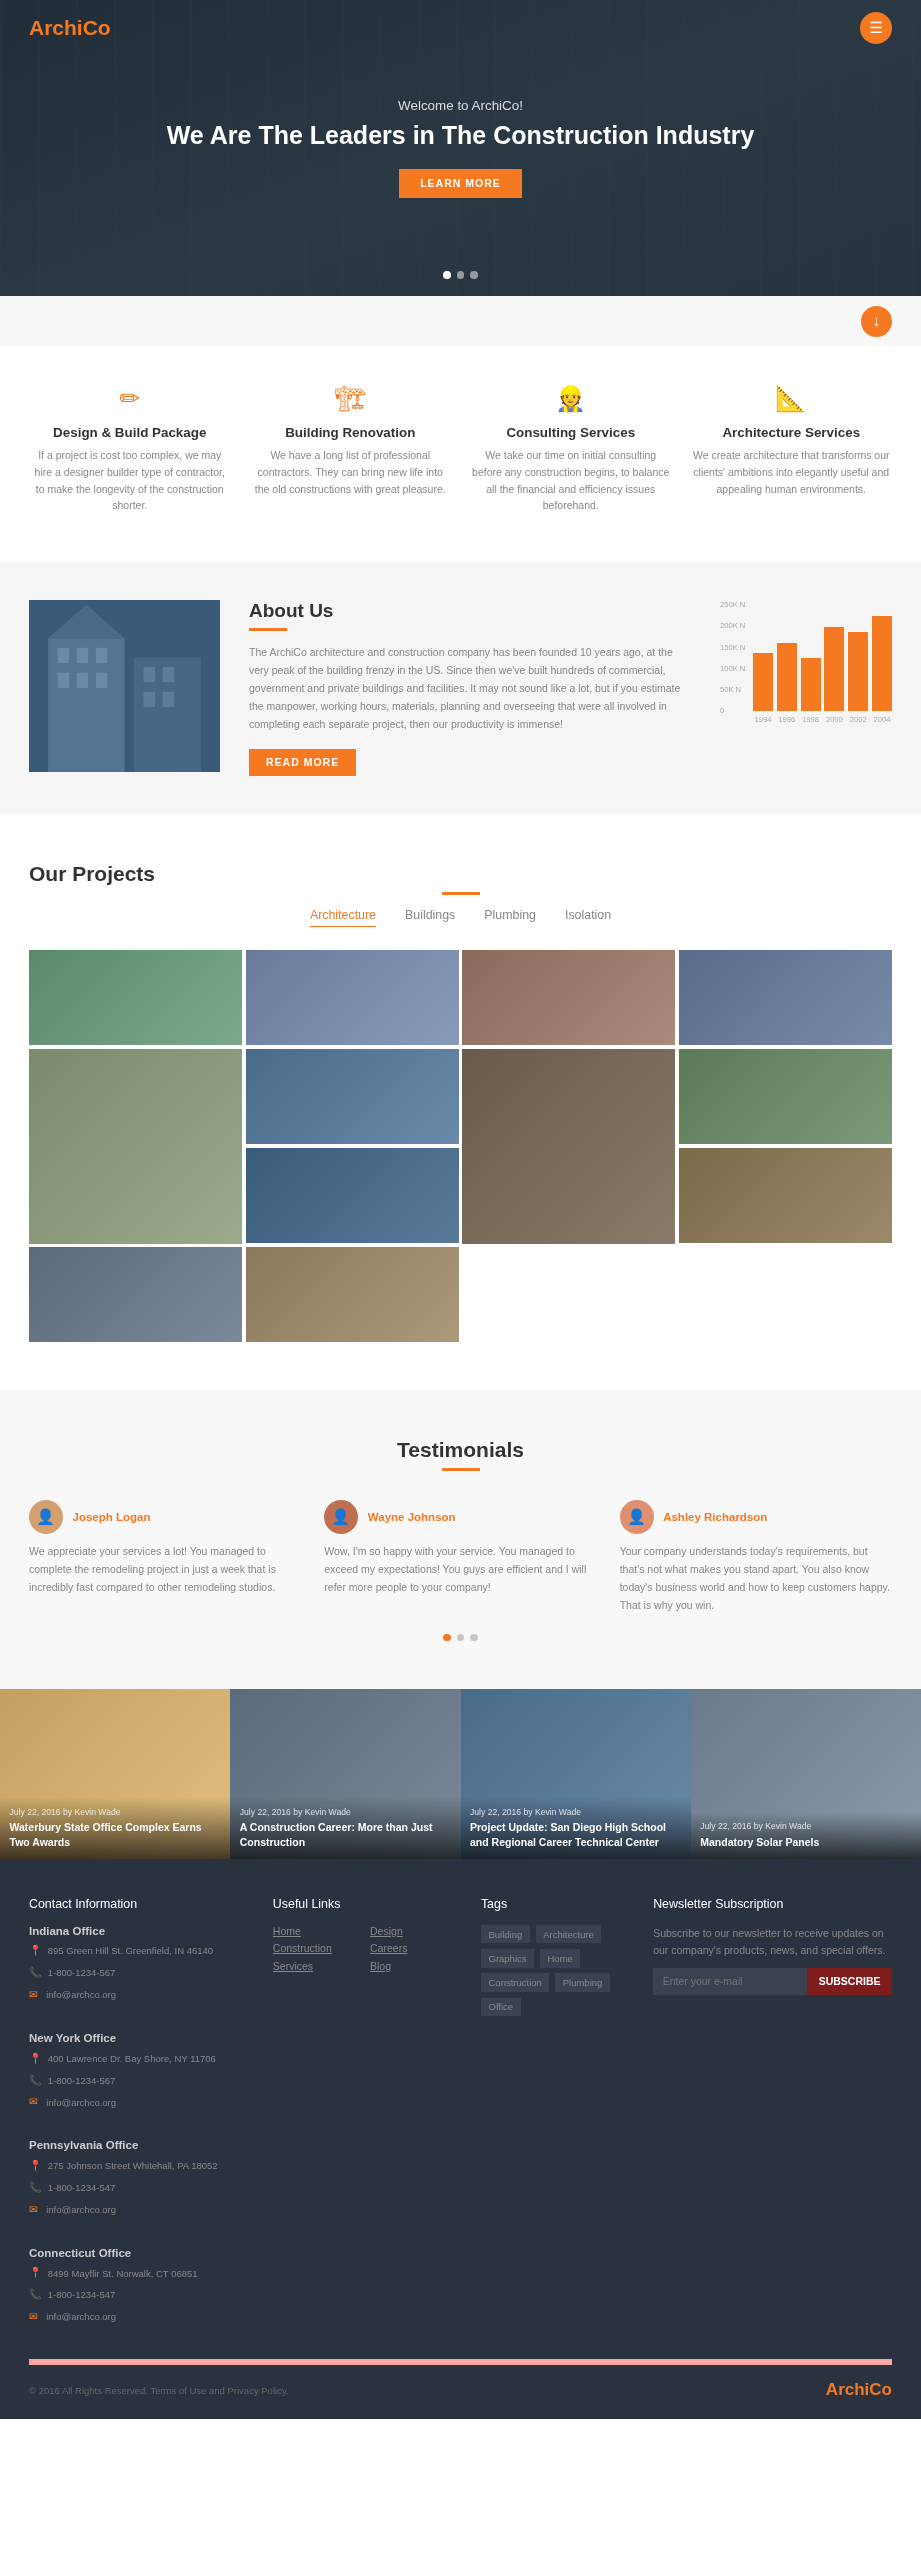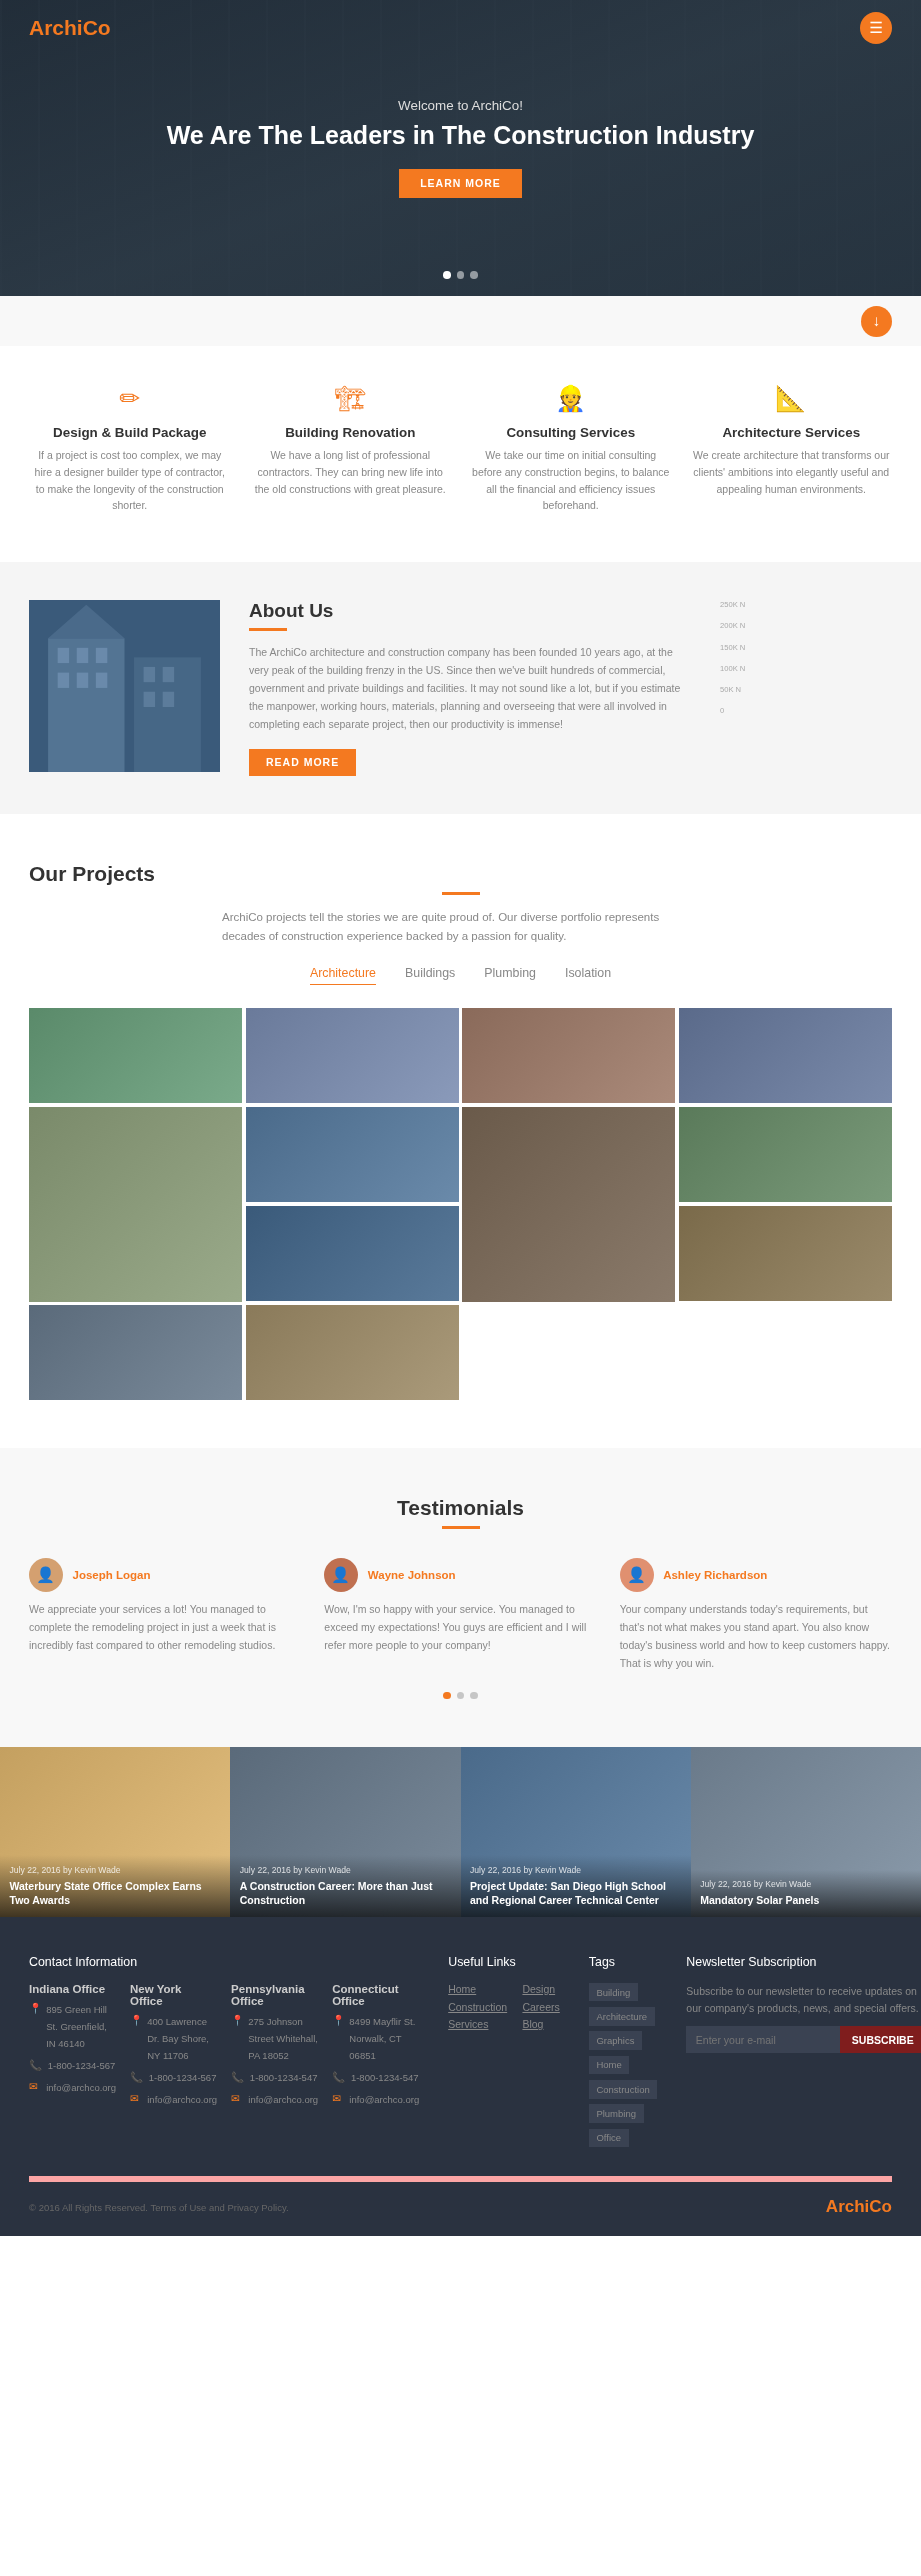--- a/index.html
+++ b/index.html
@@ -382,28 +382,45 @@
     <div class="about-chart">
       <div style="display:flex; gap:3.8px;">
         <div class="chart-y-labels">
           <span class="chart-y-label">250K N</span>
           <span class="chart-y-label">200K N</span>
           <span class="chart-y-label">150K N</span>
           <span class="chart-y-label">100K N</span>
           <span class="chart-y-label">50K N</span>
           <span class="chart-y-label">0</span>
         </div>
+        <div style="flex:1;">
+          <div class="chart-labels" id="chart-bars-container">
+              <div class="chart-bar" style="height: 58px;"></div>
+              <div class="chart-bar" style="height: 68px;"></div>
+              <div class="chart-bar" style="height: 53px;"></div>
+              <div class="chart-bar" style="height: 84px;"></div>
+              <div class="chart-bar" style="height: 79px;"></div>
+              <div class="chart-bar" style="height: 95px;"></div>
+            </div>
+          <div class="chart-years" id="chart-years-container">
+              <span class="chart-year">1994</span>
+              <span class="chart-year">1996</span>
+              <span class="chart-year">1998</span>
+              <span class="chart-year">2000</span>
+              <span class="chart-year">2002</span>
+              <span class="chart-year">2004</span>
+            </div>
+        </div>
       </div>
     </div>
   </div>
 
   <div class="projects">
     <div class="section-title">Our Projects</div>
     <div class="section-underline"></div>
-    <div class="section-desc">ArchiCo projects tell the stories we are quite proud of. Our diverse portfolio represents decades of construction experience backed by a passion for quality.</div>
     <div class="project-tabs" id="project-tabs">
         <div class="project-tab active">Architecture</div>
         <div class="project-tab">Buildings</div>
         <div class="project-tab">Plumbing</div>
         <div class="project-tab">Isolation</div>
       </div>
     <div class="project-grid">
       <div class="project-img proj1"></div>
       <div class="project-img proj2"></div>
       <div class="project-img proj3"></div>
@@ -478,21 +495,21 @@
     </div>
   </div>
     </div>
 
   <div class="footer">
     <div class="footer-grid">
 
       <div>
         <div class="footer-title">Contact Information</div>
         <div id="footer-offices">
-            <div style="display: grid; grid-template-columns: 1fr 1fr 1fr 1fr; gap: 14px;">
+            <div style="display: grid; grid-template-columns: 1fr; gap: 24px;">
               <div>
     <div class="office-name">Indiana Office</div>
     <div class="contact-row">
       <span class="contact-icon">📍</span>
       <span class="office-info">895 Green Hill St. Greenfield, IN 46140</span>
     </div>
     <div class="contact-row">
       <span class="contact-icon">📞</span>
       <span class="office-info">1-800-1234-567</span>
     </div>

